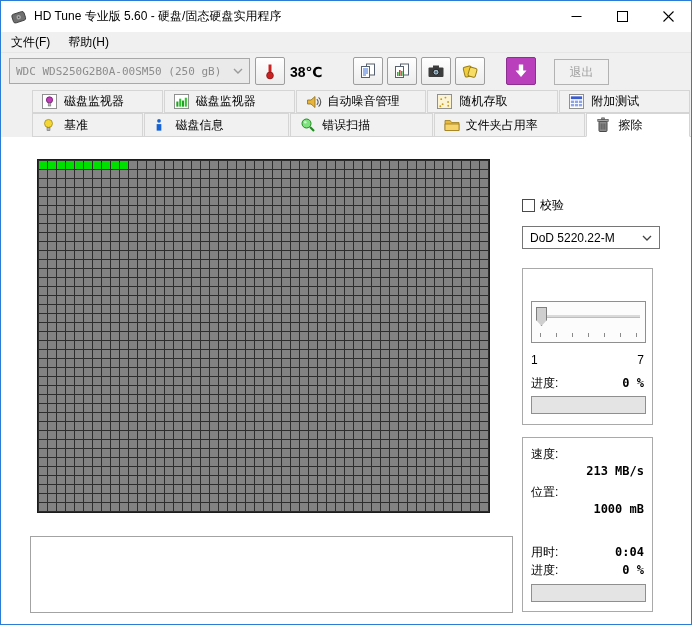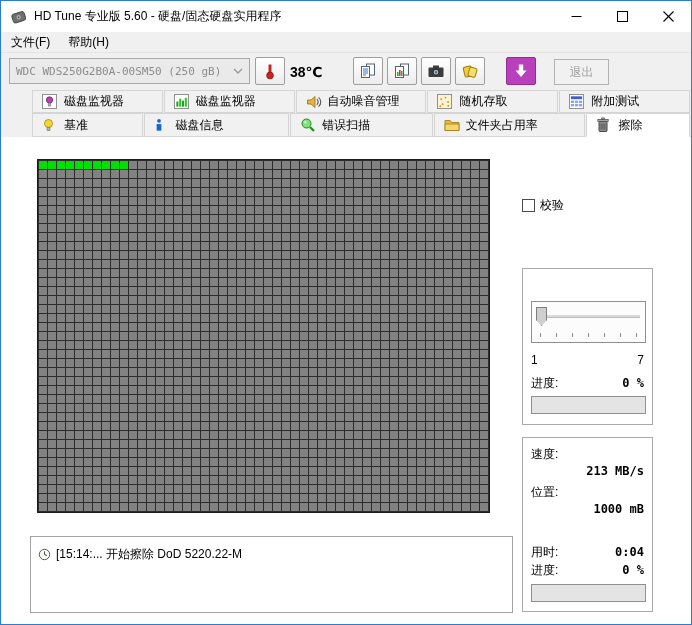--- a/index.html
+++ b/index.html
@@ -2327,36 +2327,34 @@
         <div class="cell" style="background: rgb(130, 130, 130);"></div>
         <div class="cell" style="background: rgb(130, 130, 130);"></div>
         <div class="cell" style="background: rgb(130, 130, 130);"></div>
         <div class="cell" style="background: rgb(130, 130, 130);"></div>
         <div class="cell" style="background: rgb(130, 130, 130);"></div>
         <div class="cell" style="background: rgb(130, 130, 130);"></div>
         <div class="cell" style="background: rgb(130, 130, 130);"></div>
       </div>
 
     <div class="log-box">
-      <div class="log-entry">
-        <svg width="13" height="13" viewBox="0 0 14 14">
-            <circle cx="7" cy="7" r="5.6" fill="#fefce8" stroke="#34507e" stroke-width="1"></circle>
-            <line x1="7" y1="7" x2="7" y2="3.6" stroke="#34507e" stroke-width="1.1"></line>
-            <line x1="7" y1="7" x2="9.4" y2="8" stroke="#34507e" stroke-width="1.1"></line>
-          </svg>
-        <span>[15:14:...  开始擦除 DoD 5220.22-M</span>
-      </div>
     </div>
 
 
     <div class="verify-row">
       <span class="checkbox"></span>
       <span class="lbl">校验</span>
     </div>
 
+    <div class="method-select">
+      <span>DoD 5220.22-M</span>
+      <svg class="chev" width="10" height="6" viewBox="0 0 10 6">
+          <polyline points="1,1 5,5 9,1" fill="none" stroke="#444" stroke-width="1.3"></polyline>
+        </svg>
+    </div>
 
     <div class="groupbox gb-pass">
       <div class="slider-box">
         <div class="slider-track"></div>
         <div class="slider-thumb"></div>
         <div class="slider-ticks">
             <span class="tick"></span>
             <span class="tick"></span>
             <span class="tick"></span>
             <span class="tick"></span>

